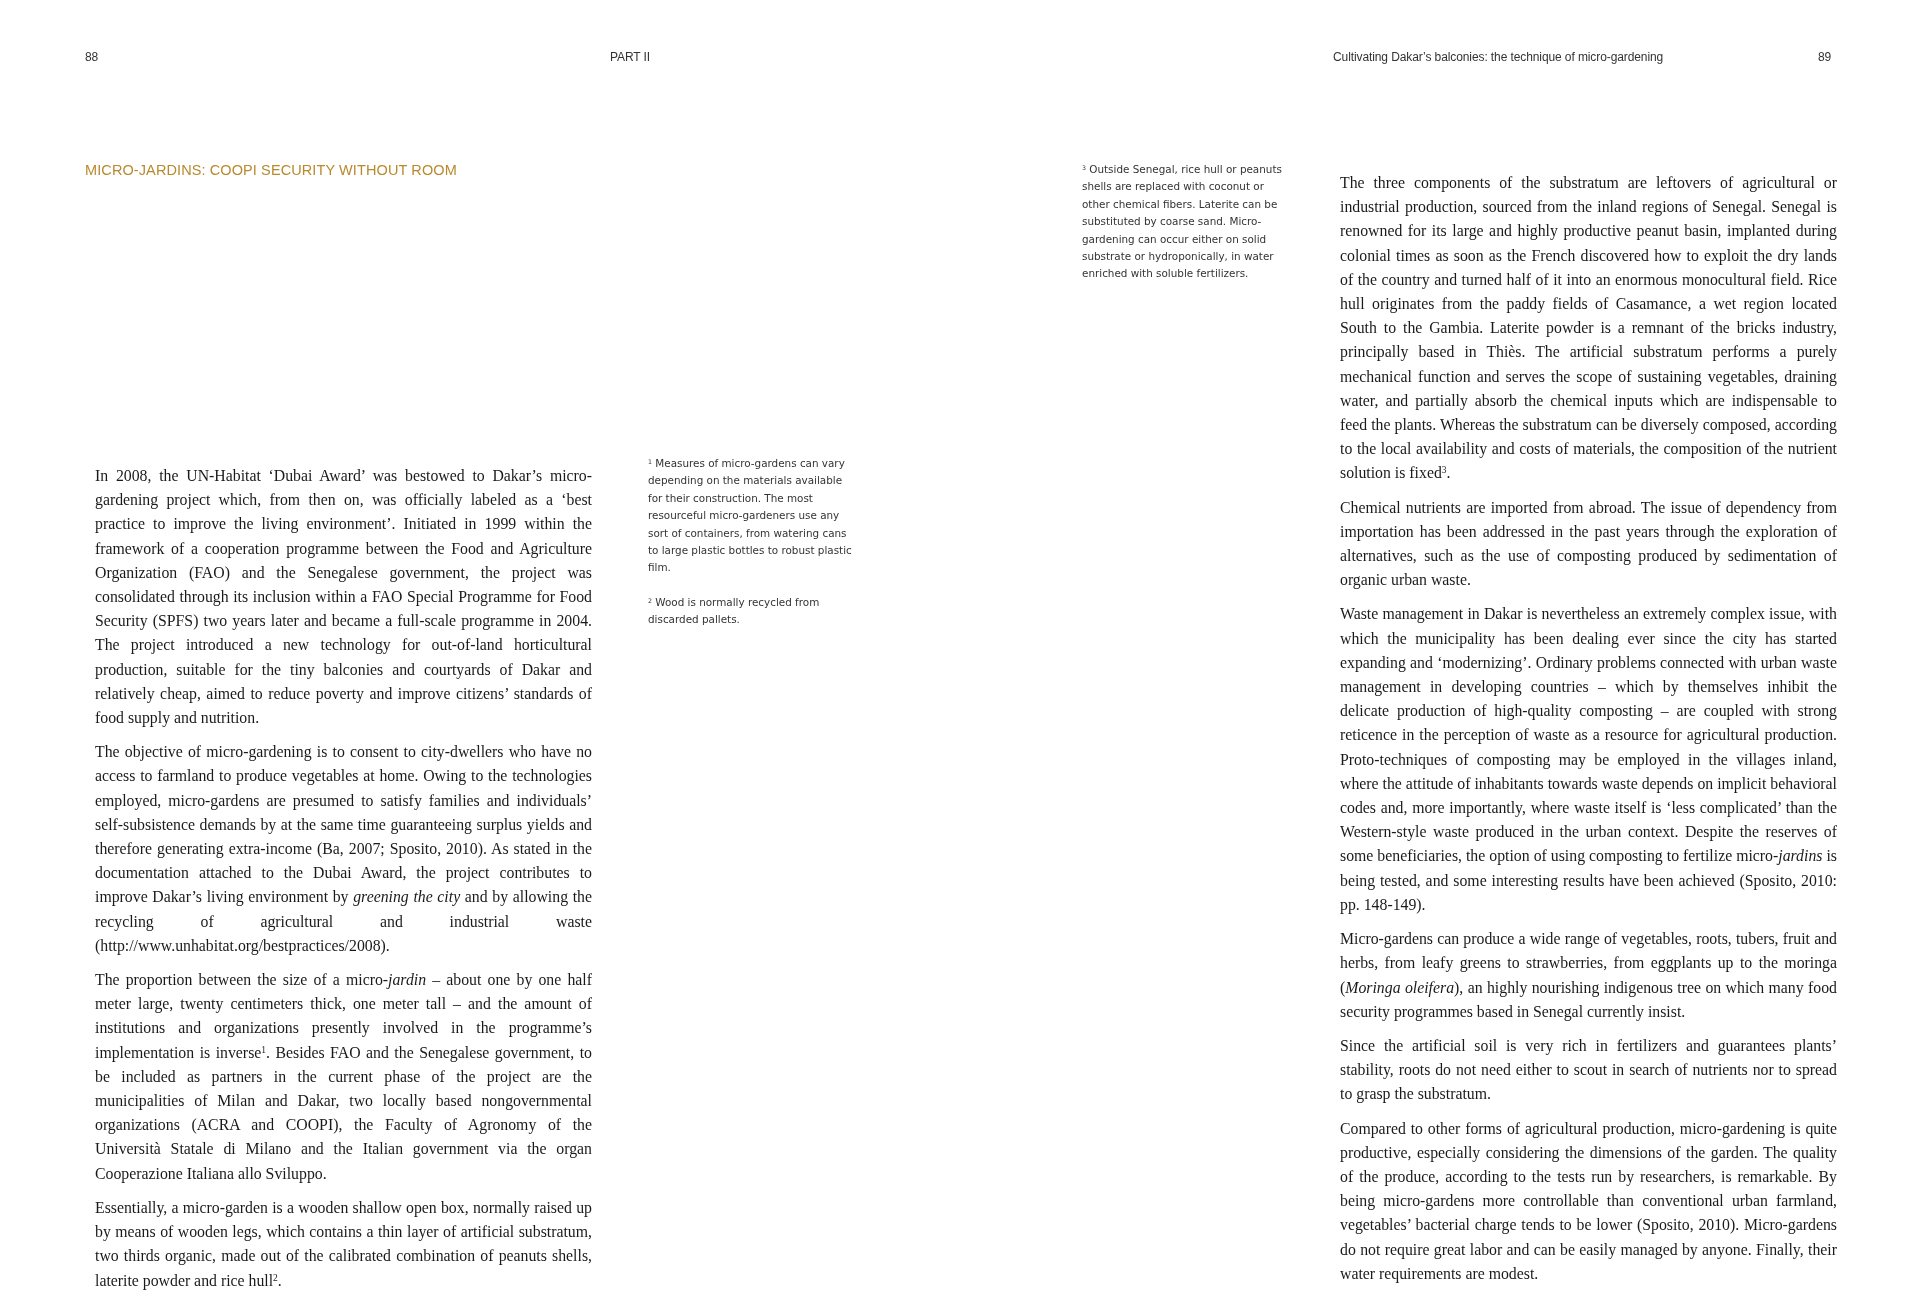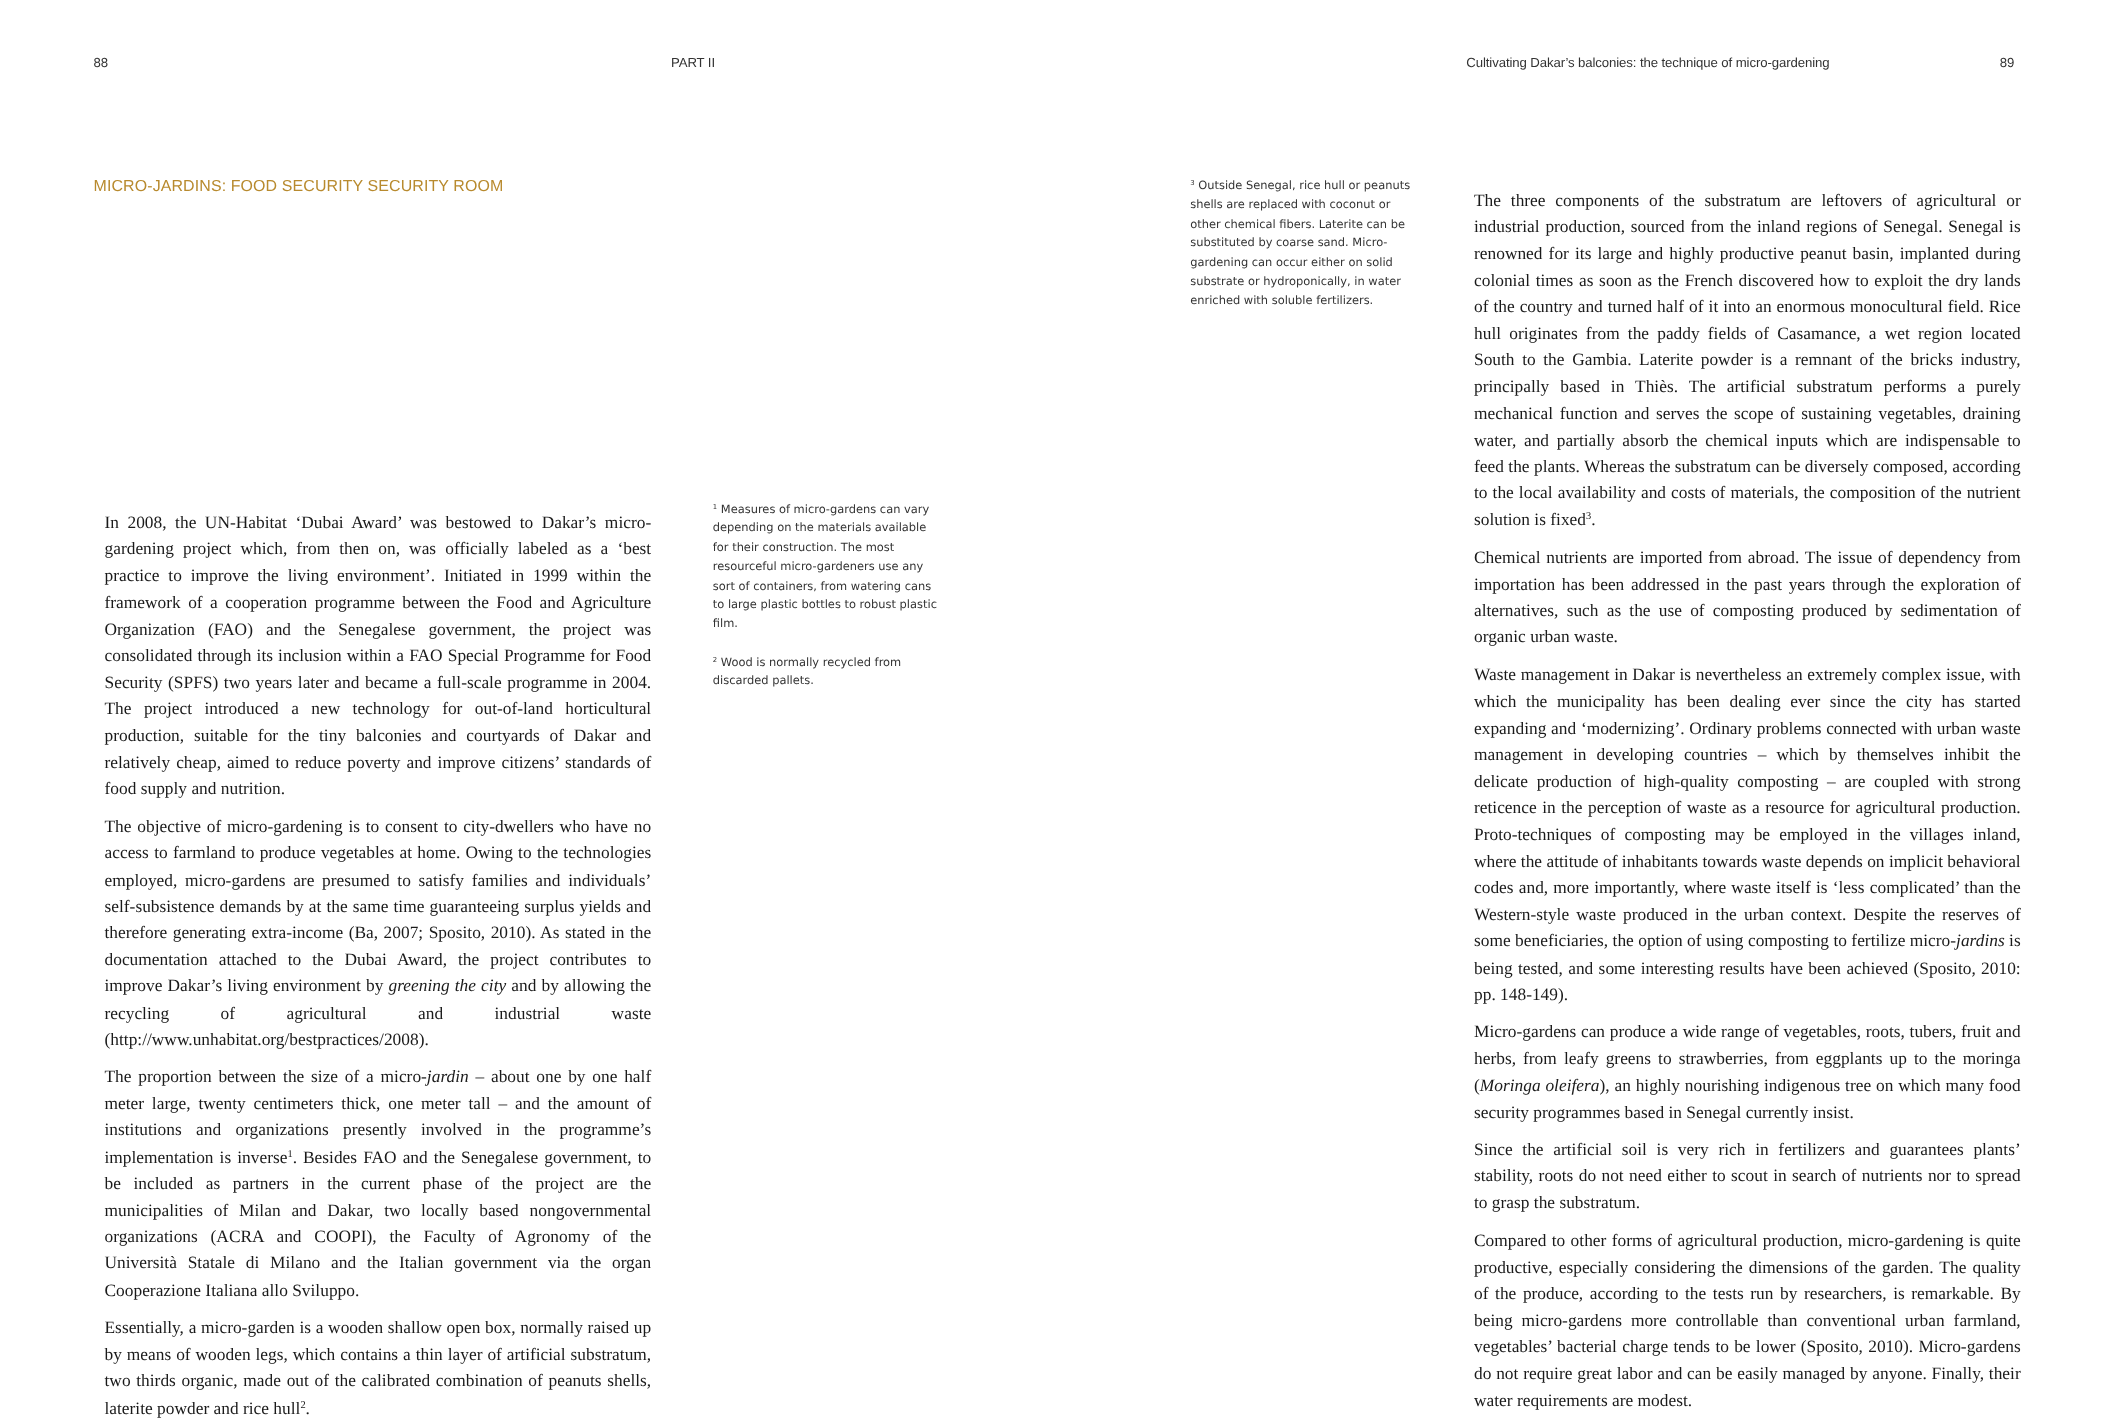--- a/index.html
+++ b/index.html
@@ -16,21 +16,21 @@
   sup { font-size: 0.6em; vertical-align: 0.55em; line-height: 0; }
   em { }
 </style>
 </head>
 <body>
 
 <div class="page left">
   <div class="runhead" style="left:85px;">88</div>
   <div class="runhead" style="left:582px;margin-left:28px;">PART II</div>
 
-  <div class="heading">MICRO-JARDINS: FOOD SECURITY SECURITY ROOM</div>
+  <div class="heading">MICRO-JARDINS: COOPI SECURITY WITHOUT ROOM</div>
 
   <div class="body" style="left:85px; top:454px; width:517px;">
     <p>In 2008, the UN-Habitat ‘Dubai Award’ was bestowed to Dakar’s micro-gardening project which, from then on, was officially labeled as a ‘best practice to improve the living environment’. Initiated in 1999 within the framework of a cooperation programme between the Food and Agriculture Organization (FAO) and the Senegalese government, the project was consolidated through its inclusion within a FAO Special Programme for Food Security (SPFS) two years later and became a full-scale programme in 2004. The project introduced a new technology for out-of-land horticultural production, suitable for the tiny balconies and courtyards of Dakar and relatively cheap, aimed to reduce poverty and improve citizens’ standards of food supply and nutrition.</p>
     <p><span>The objective of micro-gardening is to consent to city-dwellers who have no access to farmland to produce vegetables at home. Owing to the technologies employed, micro-gardens are presumed to satisfy families and individuals’ self-subsistence demands by at the same time guaranteeing surplus yields and therefore generating extra-income (Ba, 2007; Sposito, 2010). As stated in the documentation attached to the Dubai Award, the project contributes to improve Dakar’s living environment by </span><em>greening the city</em><span> and by allowing the recycling of agricultural and industrial waste (http://www.unhabitat.org/bestpractices/2008).</span></p>
     <p><span>The proportion between the size of a micro-</span><em>jardin</em><span> – about one by one half meter large, twenty centimeters thick, one meter tall – and the amount of institutions and organizations presently involved in the programme’s implementation is inverse</span><sup>1</sup><span>. Besides FAO and the Senegalese government, to be included as partners in the current phase of the project are the municipalities of Milan and Dakar, two locally based nongovernmental organizations (ACRA and COOPI), the Faculty of Agronomy of the Università Statale di Milano and the Italian government via the organ Cooperazione Italiana allo Sviluppo.</span></p>
     <p><span>Essentially, a micro-garden is a wooden shallow open box, normally raised up by means of wooden legs, which contains a thin layer of artificial substratum, two thirds organic, made out of the calibrated combination of peanuts shells, laterite powder and rice hull</span><sup>2</sup><span>.</span></p>
   </div>
 
   <div class="note" style="left:648px; top:455px; width:210px;">
     <p><sup>1</sup> <span>Measures of micro-gardens can vary depending on the materials available for their construction. The most resourceful micro-gardeners use any sort of containers, from watering cans to large plastic bottles to robust plastic film.</span></p>

